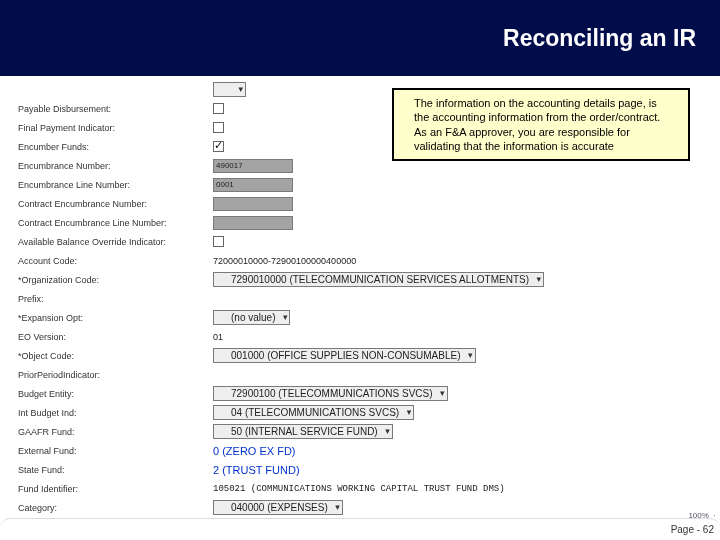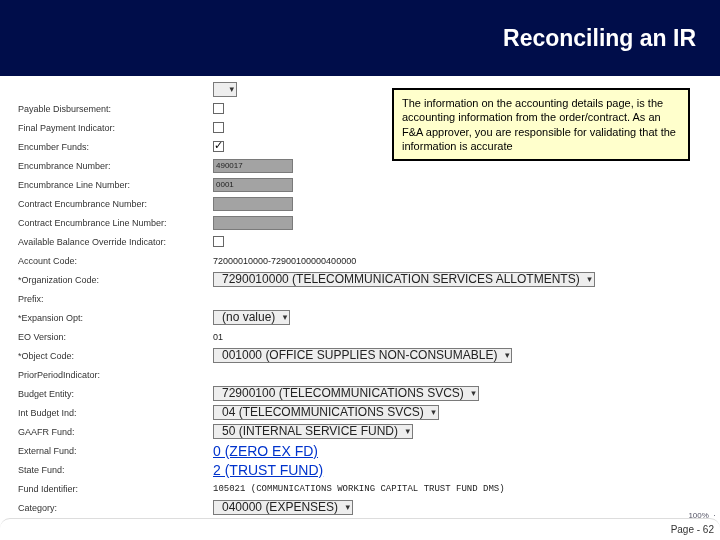--- a/index.html
+++ b/index.html
@@ -72,48 +72,47 @@
     position: absolute;
     top: -3px;
     left: 0;
     font-size: 11px;
     color: #000;
   }
   .sel {
     border: 1px solid #7a7a7a;
     background: #eee;
     height: 15px;
-    font-size: 12px;
+    font-size: 10px;
     line-height: 13px;
-    padding: 0 14px 0 8px;
+    padding: 0 14px 0 17px;
     position: relative;
     display: inline-block;
     color: #222;
   }
   .sel::after {
     content: "▾";
     position: absolute;
     right: 2px;
     top: 0;
     font-size: 9px;
     color: #333;
   }
   .link {
     color: #0033cc;
-    text-decoration: underline;
-    font-size: 14px;
+    font-size: 11px;
   }
   .callout {
     position: absolute;
     top: 88px;
     right: 30px;
     width: 298px;
     background: #ffffcc;
     border: 2px solid #000;
-    padding: 6px 8px;
+    padding: 6px 20px;
     font-size: 11px;
     line-height: 1.3;
     color: #000;
     z-index: 10;
   }
   .footer {
     position: absolute;
     bottom: 0;
     left: 0;
     right: 0;

